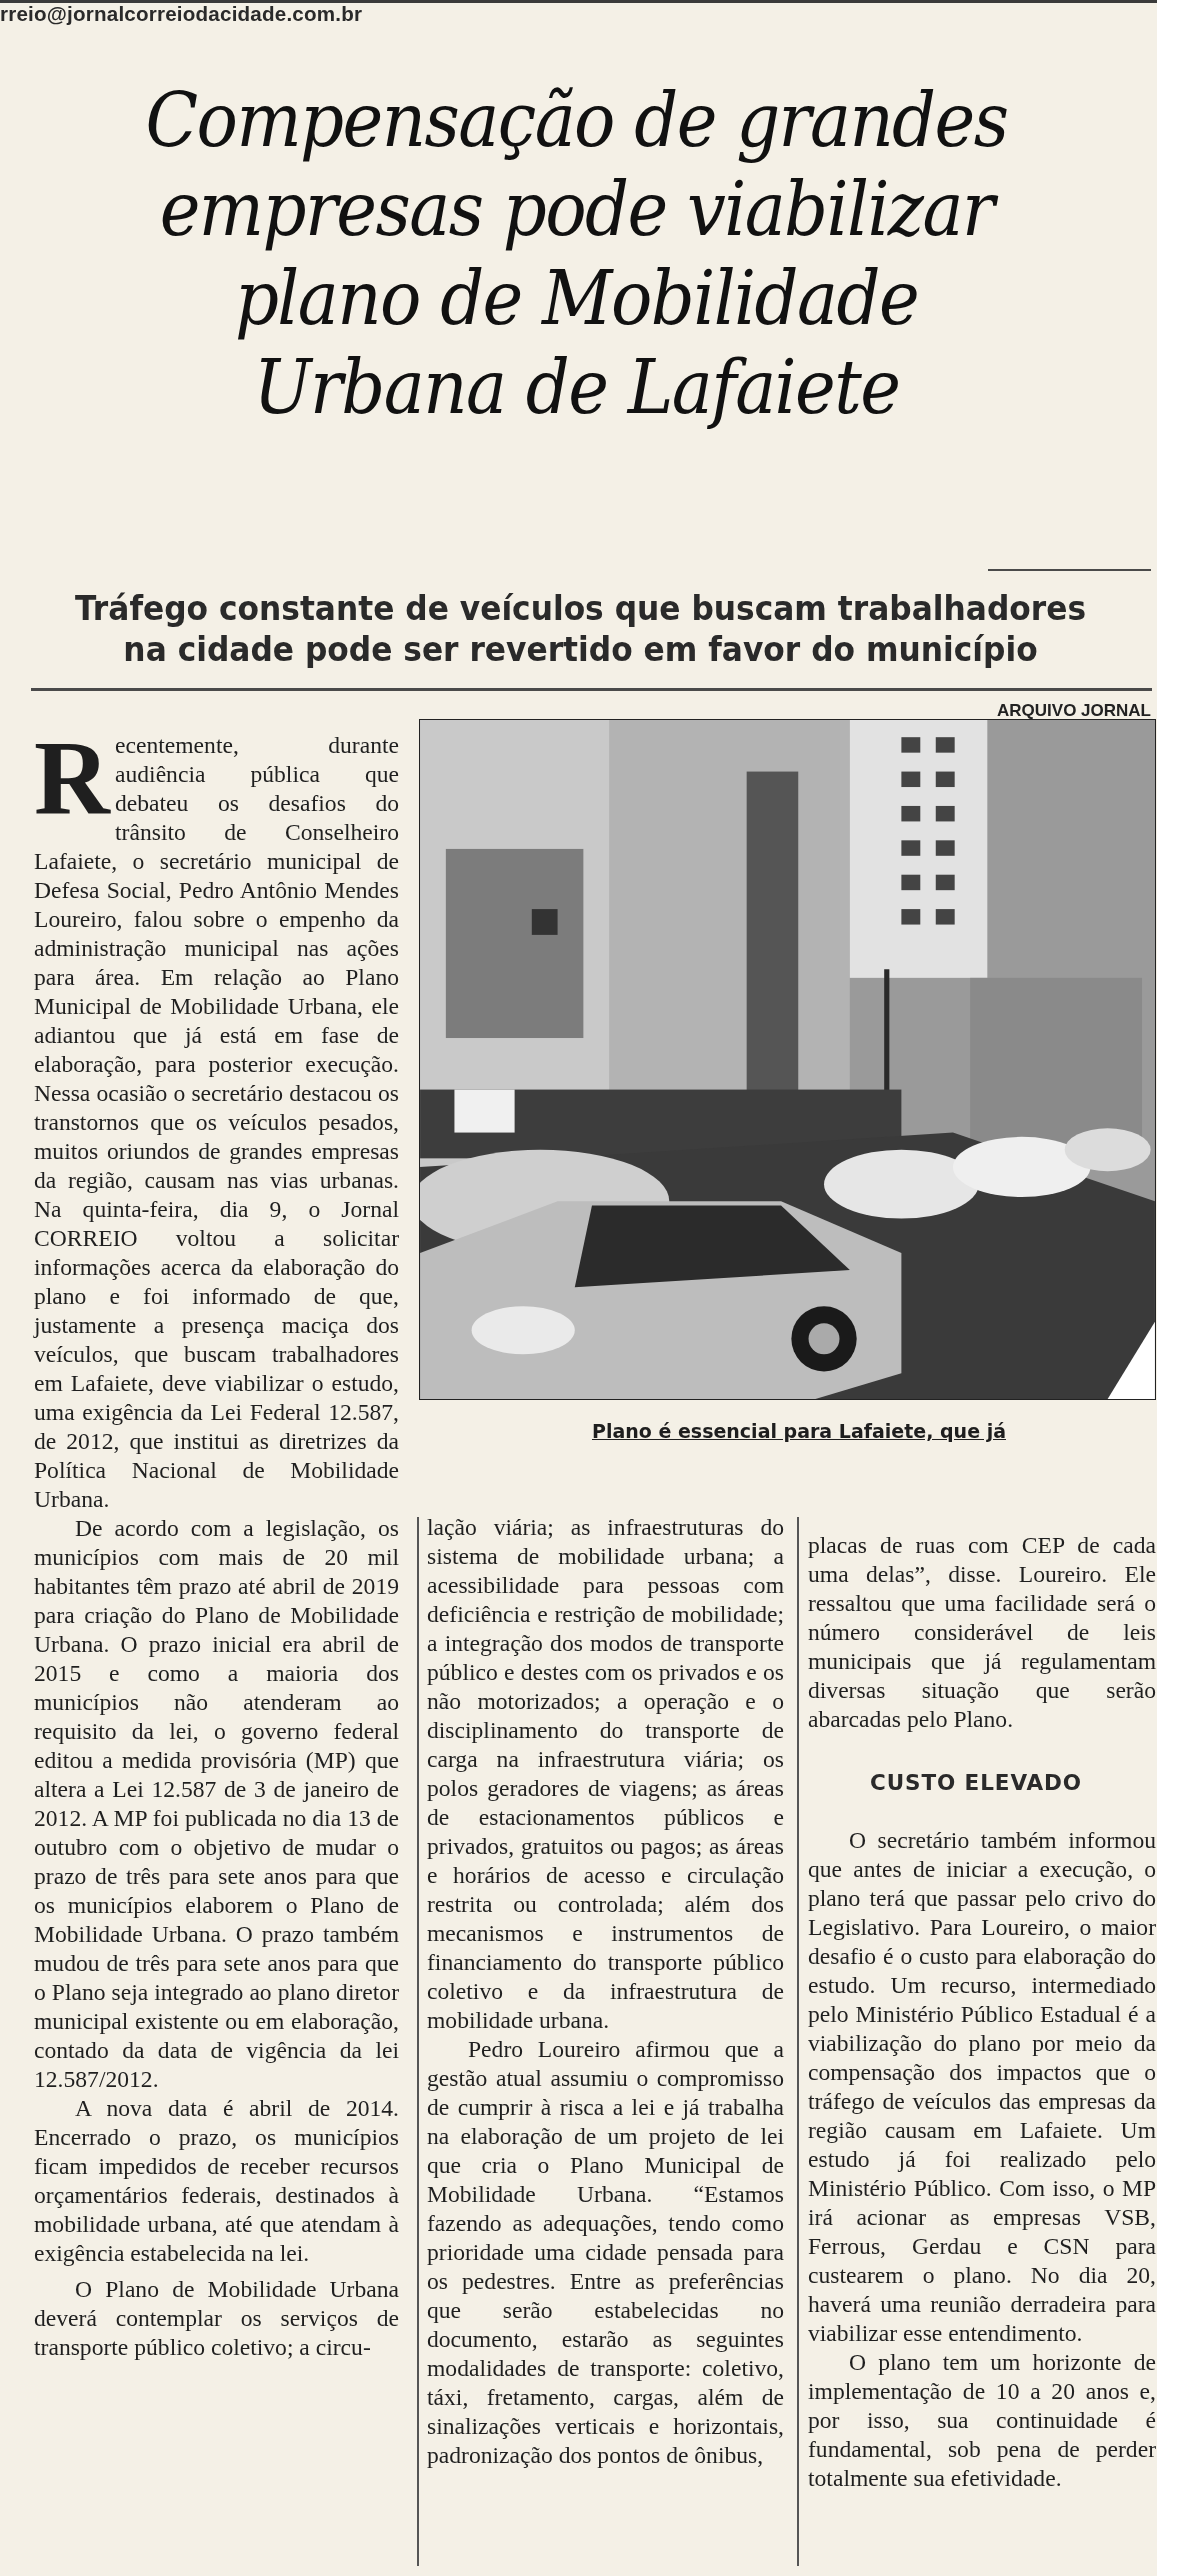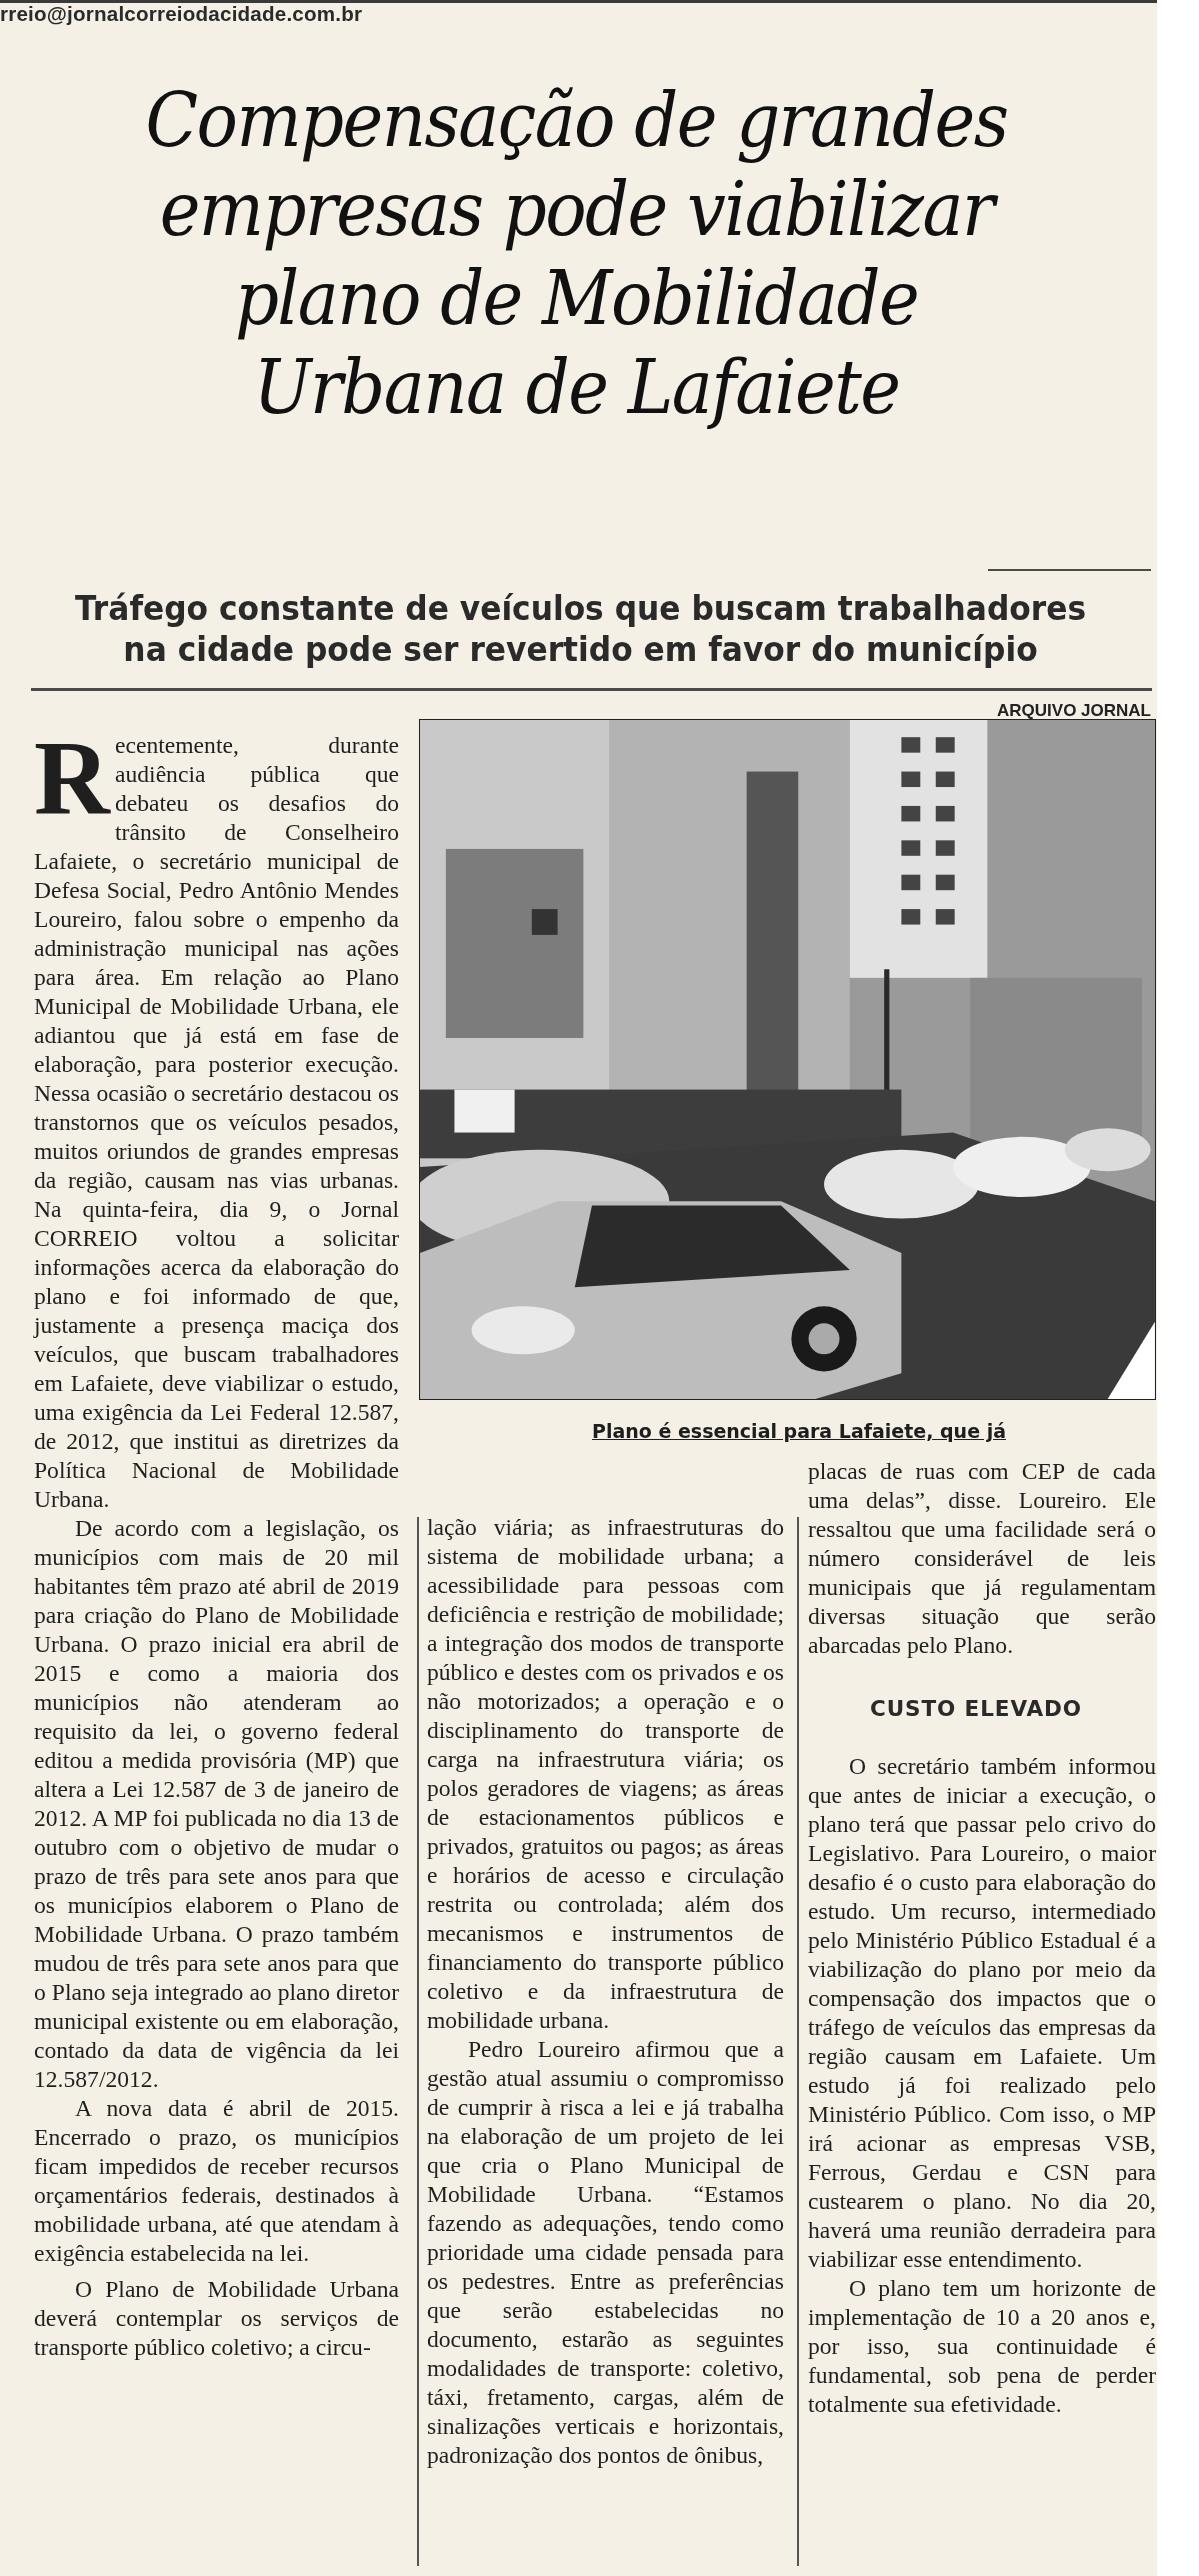--- a/index.html
+++ b/index.html
@@ -125,32 +125,32 @@
   </svg>
 </div>
 
 <div class="caption">
   <div>Plano é essencial para Lafaiete, que já</div>
 </div>
 
 <div class="col" style="left:34px;top:731px;width:365px;">
   <p><span class="dropcap">R</span><span>ecentemente, durante audiência pública que debateu os desafios do trânsito de Conselheiro Lafaiete, o secretário municipal de Defesa Social, Pedro Antônio Mendes Loureiro, falou sobre o empenho da administração municipal nas ações para área. Em relação ao Plano Municipal de Mobilidade Urbana, ele adiantou que já está em fase de elaboração, para posterior execução. Nessa ocasião o secretário destacou os transtornos que os veículos pesados, muitos oriundos de grandes empresas da região, causam nas vias urbanas. Na quinta-feira, dia 9, o Jornal CORREIO voltou a solicitar informações acerca da elaboração do plano e foi informado de que, justamente a presença maciça dos veículos, que buscam trabalhadores em Lafaiete, deve viabilizar o estudo, uma exigência da Lei Federal 12.587, de 2012, que institui as diretrizes da Política Nacional de Mobilidade Urbana.</span></p>
   <p class="ind">De acordo com a legislação, os municípios com mais de 20 mil habitantes têm prazo até abril de 2019 para criação do Plano de Mobilidade Urbana. O prazo inicial era abril de 2015 e como a maioria dos municípios não atenderam ao requisito da lei, o governo federal editou a medida provisória (MP) que altera a Lei 12.587 de 3 de janeiro de 2012. A MP foi publicada no dia 13 de outubro com o objetivo de mudar o prazo de três para sete anos para que os municípios elaborem o Plano de Mobilidade Urbana. O prazo também mudou de três para sete anos para que o Plano seja integrado ao plano diretor municipal existente ou em elaboração, contado da data de vigência da lei 12.587/2012.</p>
-  <p class="ind">A nova data é abril de 2015. Encerrado o prazo, os municípios ficam impedidos de receber recursos orçamentários federais, destinados à mobilidade urbana, até que atendam à exigência estabelecida na lei.</p>
+  <p class="ind">A nova data é abril de 2014. Encerrado o prazo, os municípios ficam impedidos de receber recursos orçamentários federais, destinados à mobilidade urbana, até que atendam à exigência estabelecida na lei.</p>
   <p class="ind" style="margin-top:7px;">O Plano de Mobilidade Urbana deverá contemplar os serviços de transporte público coletivo; a circu-</p>
 </div>
 
 <div class="vline" style="left:417px;top:1517px;height:1049px;"></div>
 
 <div class="col" style="left:427px;top:1513px;width:357px;">
   <p>lação viária; as infraestruturas do sistema de mobilidade urbana; a acessibilidade para pessoas com deficiência e restrição de mobilidade; a integração dos modos de transporte público e destes com os privados e os não motorizados; a operação e o disciplinamento do transporte de carga na infraestrutura viária; os polos geradores de viagens; as áreas de estacionamentos públicos e privados, gratuitos ou pagos; as áreas e horários de acesso e circulação restrita ou controlada; além dos mecanismos e instrumentos de financiamento do transporte público coletivo e da infraestrutura de mobilidade urbana.</p>
   <p class="ind">Pedro Loureiro afirmou que a gestão atual assumiu o compromisso de cumprir à risca a lei e já trabalha na elaboração de um projeto de lei que cria o Plano Municipal de Mobilidade Urbana. “Estamos fazendo as adequações, tendo como prioridade uma cidade pensada para os pedestres. Entre as preferências que serão estabelecidas no documento, estarão as seguintes modalidades de transporte: coletivo, táxi, fretamento, cargas, além de sinalizações verticais e horizontais, padronização dos pontos de ônibus,</p>
 </div>
 
 <div class="vline" style="left:797px;top:1517px;height:1049px;"></div>
 
-<div class="col" style="left:808px;top:1457px;width:348px;">
+<div class="col" style="left:808px;top:1531px;width:348px;">
   <p>placas de ruas com CEP de cada uma delas”, disse. Loureiro. Ele ressaltou que uma facilidade será o número considerável de leis municipais que já regulamentam diversas situação que serão abarcadas pelo Plano.</p>
   <div class="subhead">CUSTO ELEVADO</div>
   <p class="ind">O secretário também informou que antes de iniciar a execução, o plano terá que passar pelo crivo do Legislativo. Para Loureiro, o maior desafio é o custo para elaboração do estudo. Um recurso, intermediado pelo Ministério Público Estadual é a viabilização do plano por meio da compensação dos impactos que o tráfego de veículos das empresas da região causam em Lafaiete. Um estudo já foi realizado pelo Ministério Público. Com isso, o MP irá acionar as empresas VSB, Ferrous, Gerdau e CSN para custearem o plano. No dia 20, haverá uma reunião derradeira para viabilizar esse entendimento.</p>
   <p class="ind">O plano tem um horizonte de implementação de 10 a 20 anos e, por isso, sua continuidade é fundamental, sob pena de perder totalmente sua efetividade.</p>
 </div>
 
 
 </body></html>

